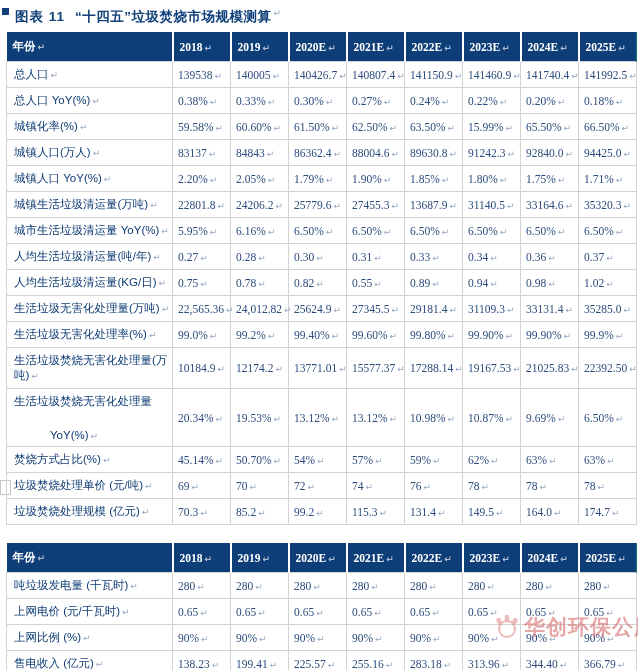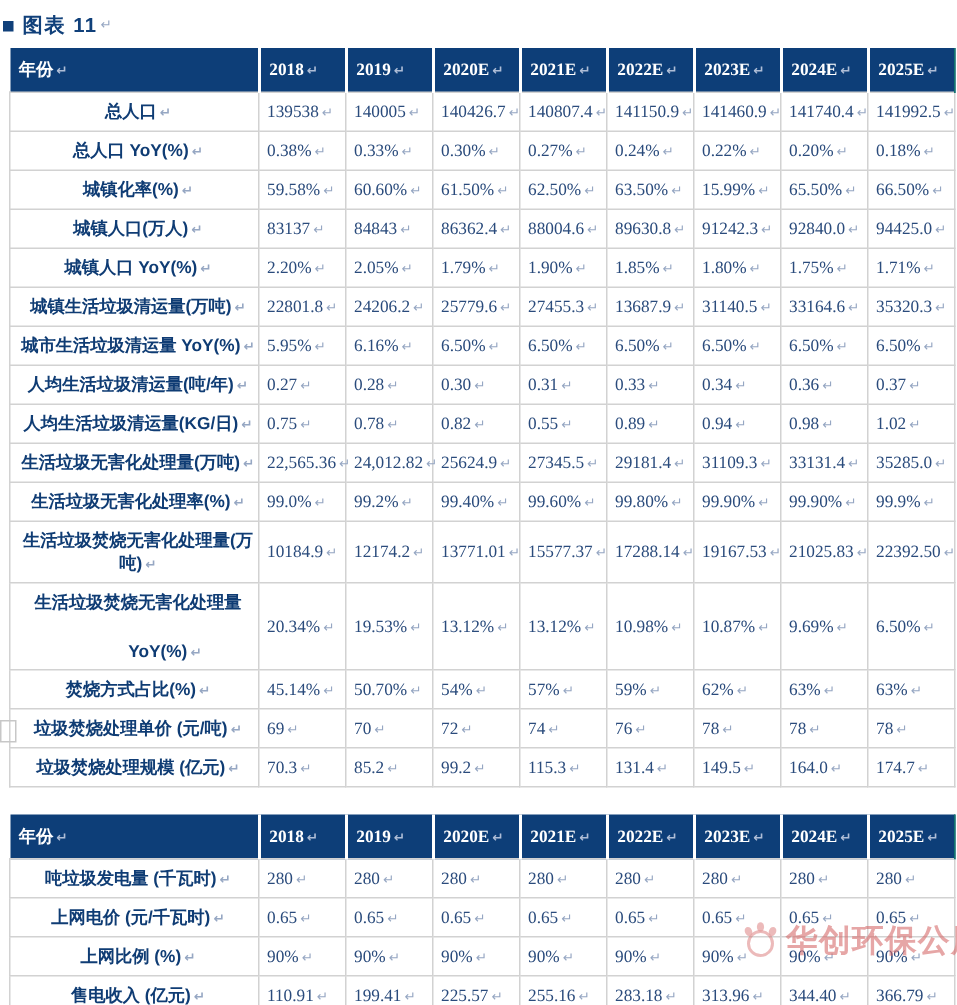--- a/index.html
+++ b/index.html
@@ -1,54 +1,55 @@
 <!DOCTYPE html>
 <html><head>
 <meta charset="utf-8">
 <style>
   html,body{margin:0;padding:0;background:#fff;}
   .page{position:relative;width:638px;height:670px;background:#fff;overflow:hidden;
         font-family:"Liberation Sans",sans-serif;}
   
-  .title-row{display:flex;align-items:center;padding:8px 0 6px 2px;}
+  .title-row{display:flex;padding:8px 0 6px 2px;}
   .bullet{width:7px;height:7px;background:#10407A;flex:0 0 auto;}
   .fig-label{color:#10407A;font-weight:bold;font-size:13.5px;margin-left:6px;letter-spacing:1px;}
   .fig-title{color:#10407A;font-weight:bold;font-size:13.5px;margin-left:10px;letter-spacing:.5px;}
   
   table.tbl{border-collapse:collapse;table-layout:fixed;width:630px;margin-left:6px;
             font-family:"Liberation Serif",serif;}
   table.tbl col.c0{width:166px;}
   table.tbl col.cd{width:58px;}
   table.tbl th{background:#0D3E78;color:#fff;font-weight:bold;font-size:11.5px;text-align:left;
                padding:7px 2px 7px 6px;border-right:2px solid #fff;vertical-align:middle;margin-left:29px;}
   table.tbl th:last-child{border-right:1px solid #0f766e;}
   table.tbl td{font-size:11.5px;color:#2A4B7C;text-align:left;vertical-align:middle;
                padding:5px 2px 5px 5px;border:1px solid #D2D2D2;background:#fff;height:14px;}
-  table.tbl td.lbl{font-family:"Liberation Sans",sans-serif;font-weight:bold;color:#0F3C74;
-                   padding-left:7px;text-align:center;}
+  table.tbl td.lbl{font-family:"Liberation Sans",sans-serif;font-weight:normal;color:#0F3C74;
+                   padding-left:7px;}
   .lbl2{padding-left:36px;margin-top:20px;}
   .mark{color:#96A7C3;font-size:9px;margin-left:2px;font-family:"DejaVu Sans",sans-serif;}
   th .mark{color:#AEBDD6;}
   
   .para-box{position:absolute;left:0;top:480px;width:9px;height:13px;border:1px solid #C7C7C7;}
   .gap{height:18px;}
   
   .watermark{position:absolute;left:492px;top:612px;display:flex;align-items:center;
              color:rgba(214,106,106,0.60);font-weight:bold;font-size:21px;white-space:nowrap;
              letter-spacing:1px;pointer-events:none;}
   .watermark svg{margin-right:2px;opacity:.65;}
 </style>
 </head>
 <body>
 
 <div class="page">
 
   <div class="title-row">
     <span class="bullet"></span>
     <span class="fig-label">图表 11</span>
+    <span class="fig-title">“十四五”垃圾焚烧市场规模测算</span>
     <span class="mark">↵</span>
   </div>
 
   <table class="tbl">
     <colgroup>
         <col class="c0">
         <col class="cd">
         <col class="cd">
         <col class="cd">
         <col class="cd">
@@ -307,21 +308,21 @@
           <td><span>90%</span><span class="mark">↵</span></td>
           <td><span>90%</span><span class="mark">↵</span></td>
           <td><span>90%</span><span class="mark">↵</span></td>
           <td><span>90%</span><span class="mark">↵</span></td>
           <td><span>90%</span><span class="mark">↵</span></td>
           <td><span>90%</span><span class="mark">↵</span></td>
           <td><span>90%</span><span class="mark">↵</span></td>
         </tr>
         <tr>
           <td class="lbl"><span>售电收入 (亿元)</span><span class="mark">↵</span></td>
-          <td><span>110.91</span><span class="mark">↵</span></td>
+          <td><span>138.23</span><span class="mark">↵</span></td>
           <td><span>199.41</span><span class="mark">↵</span></td>
           <td><span>225.57</span><span class="mark">↵</span></td>
           <td><span>255.16</span><span class="mark">↵</span></td>
           <td><span>283.18</span><span class="mark">↵</span></td>
           <td><span>313.96</span><span class="mark">↵</span></td>
           <td><span>344.40</span><span class="mark">↵</span></td>
           <td><span>366.79</span><span class="mark">↵</span></td>
         </tr>
         <tr>
           <td class="lbl"><span>垃圾焚烧发电规模 (亿元)</span><span class="mark">↵</span></td>

